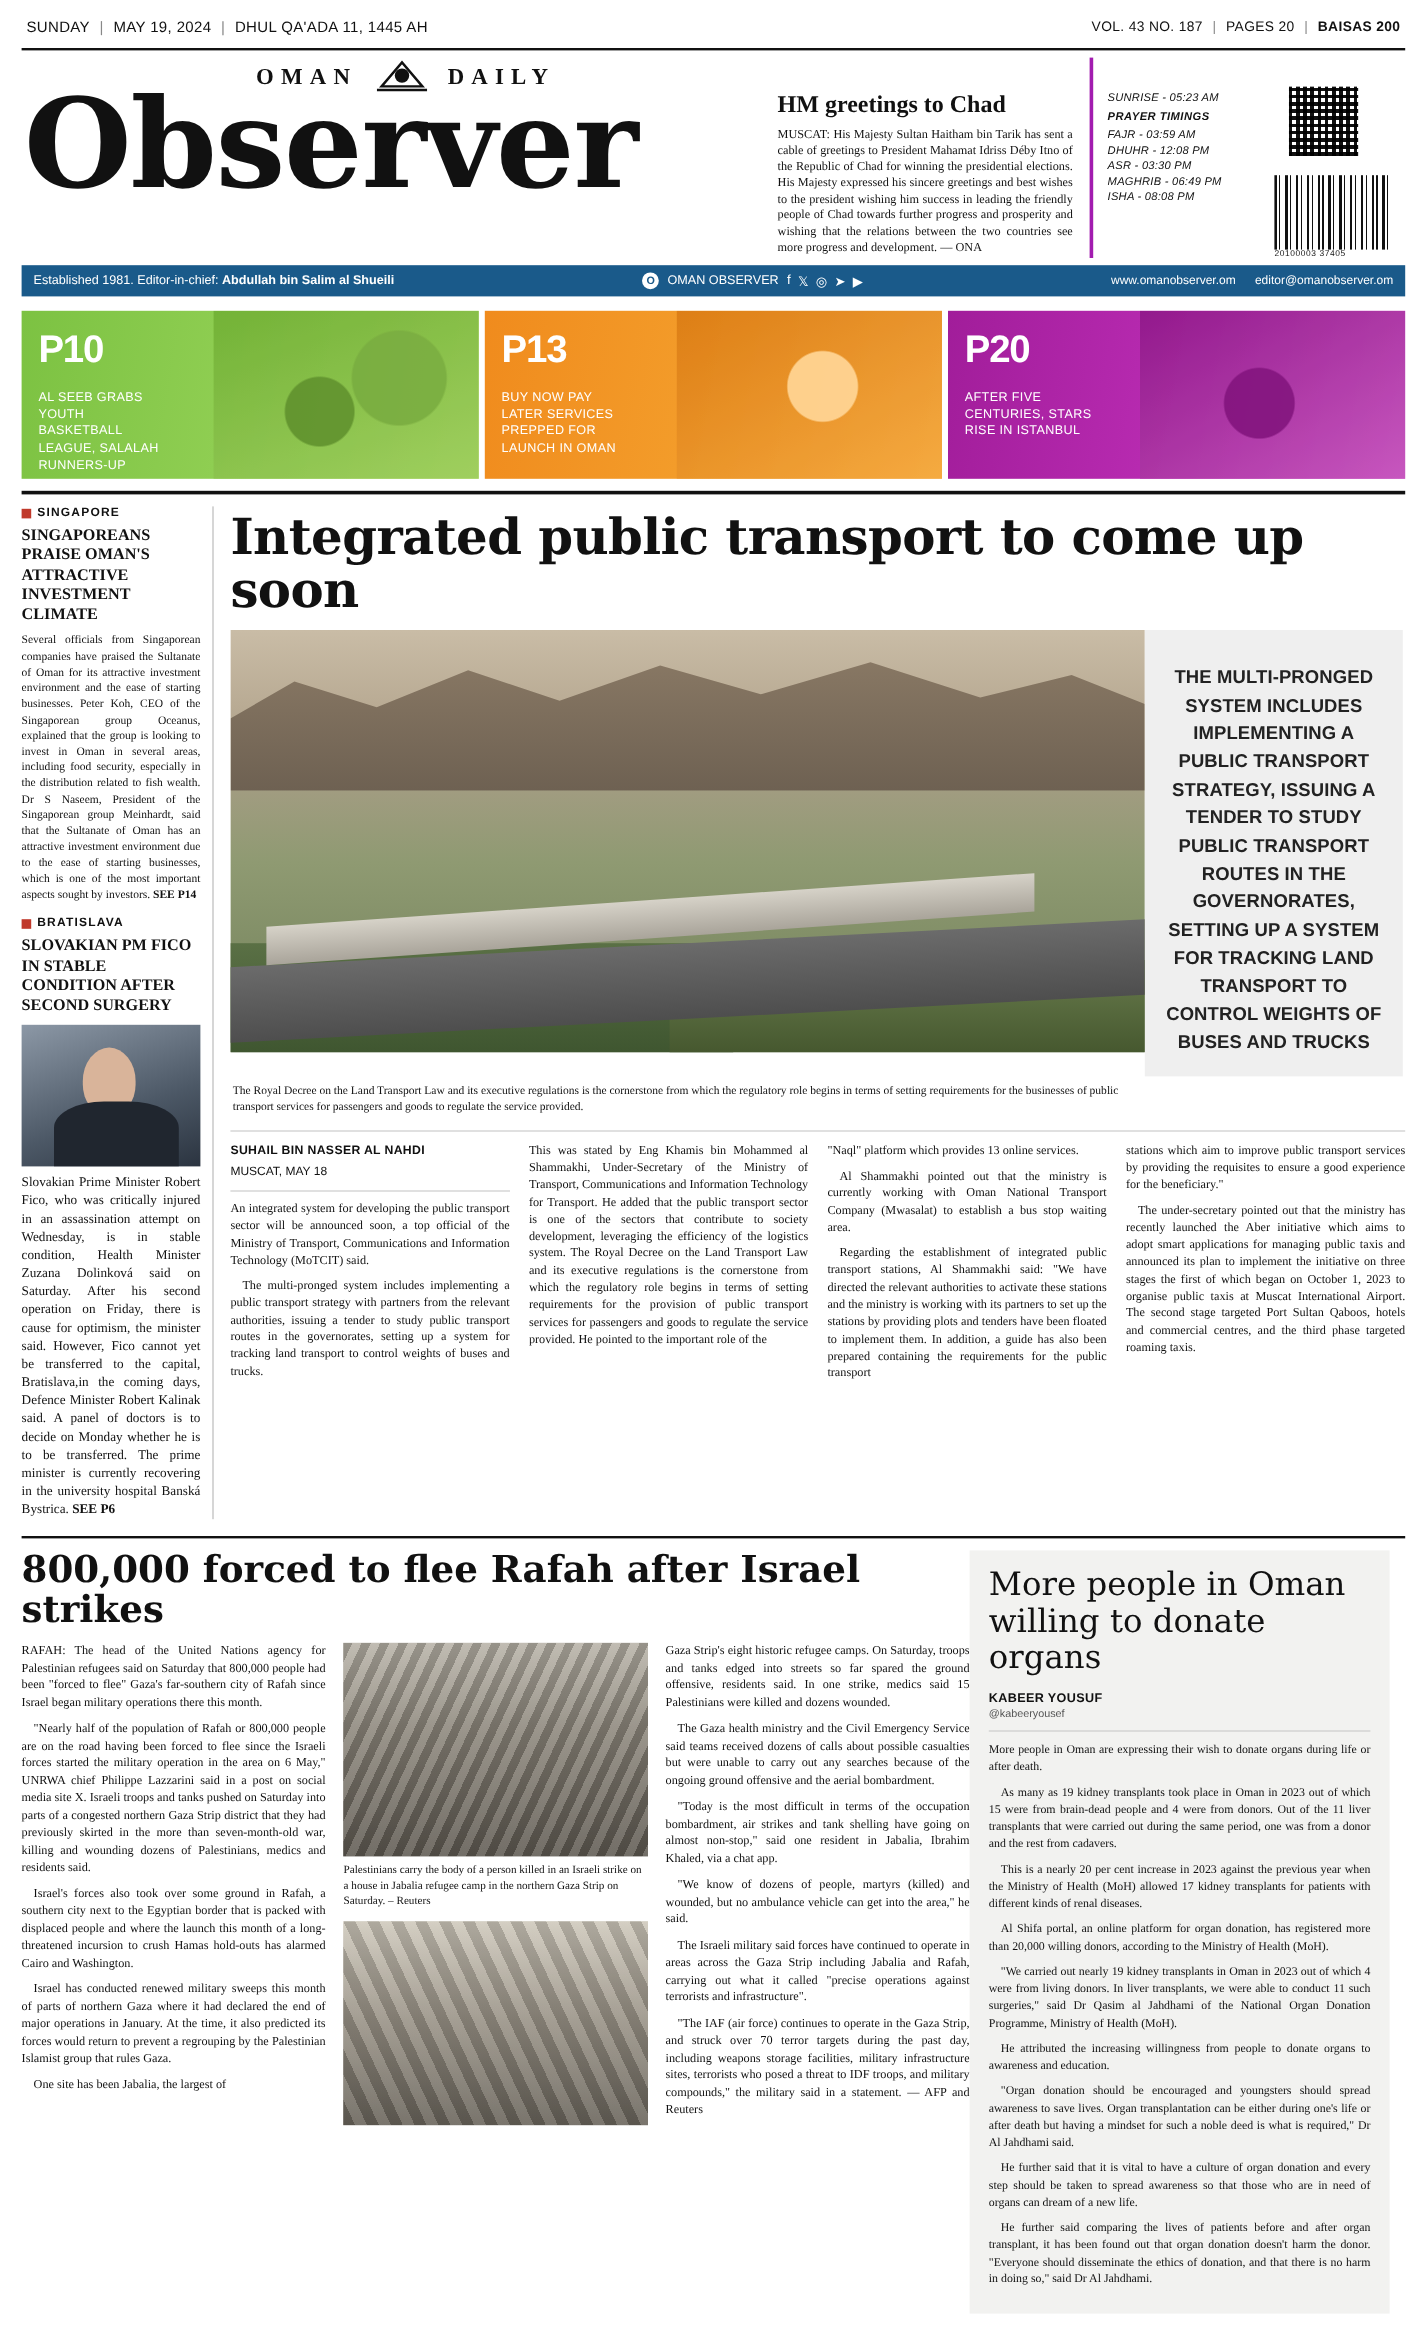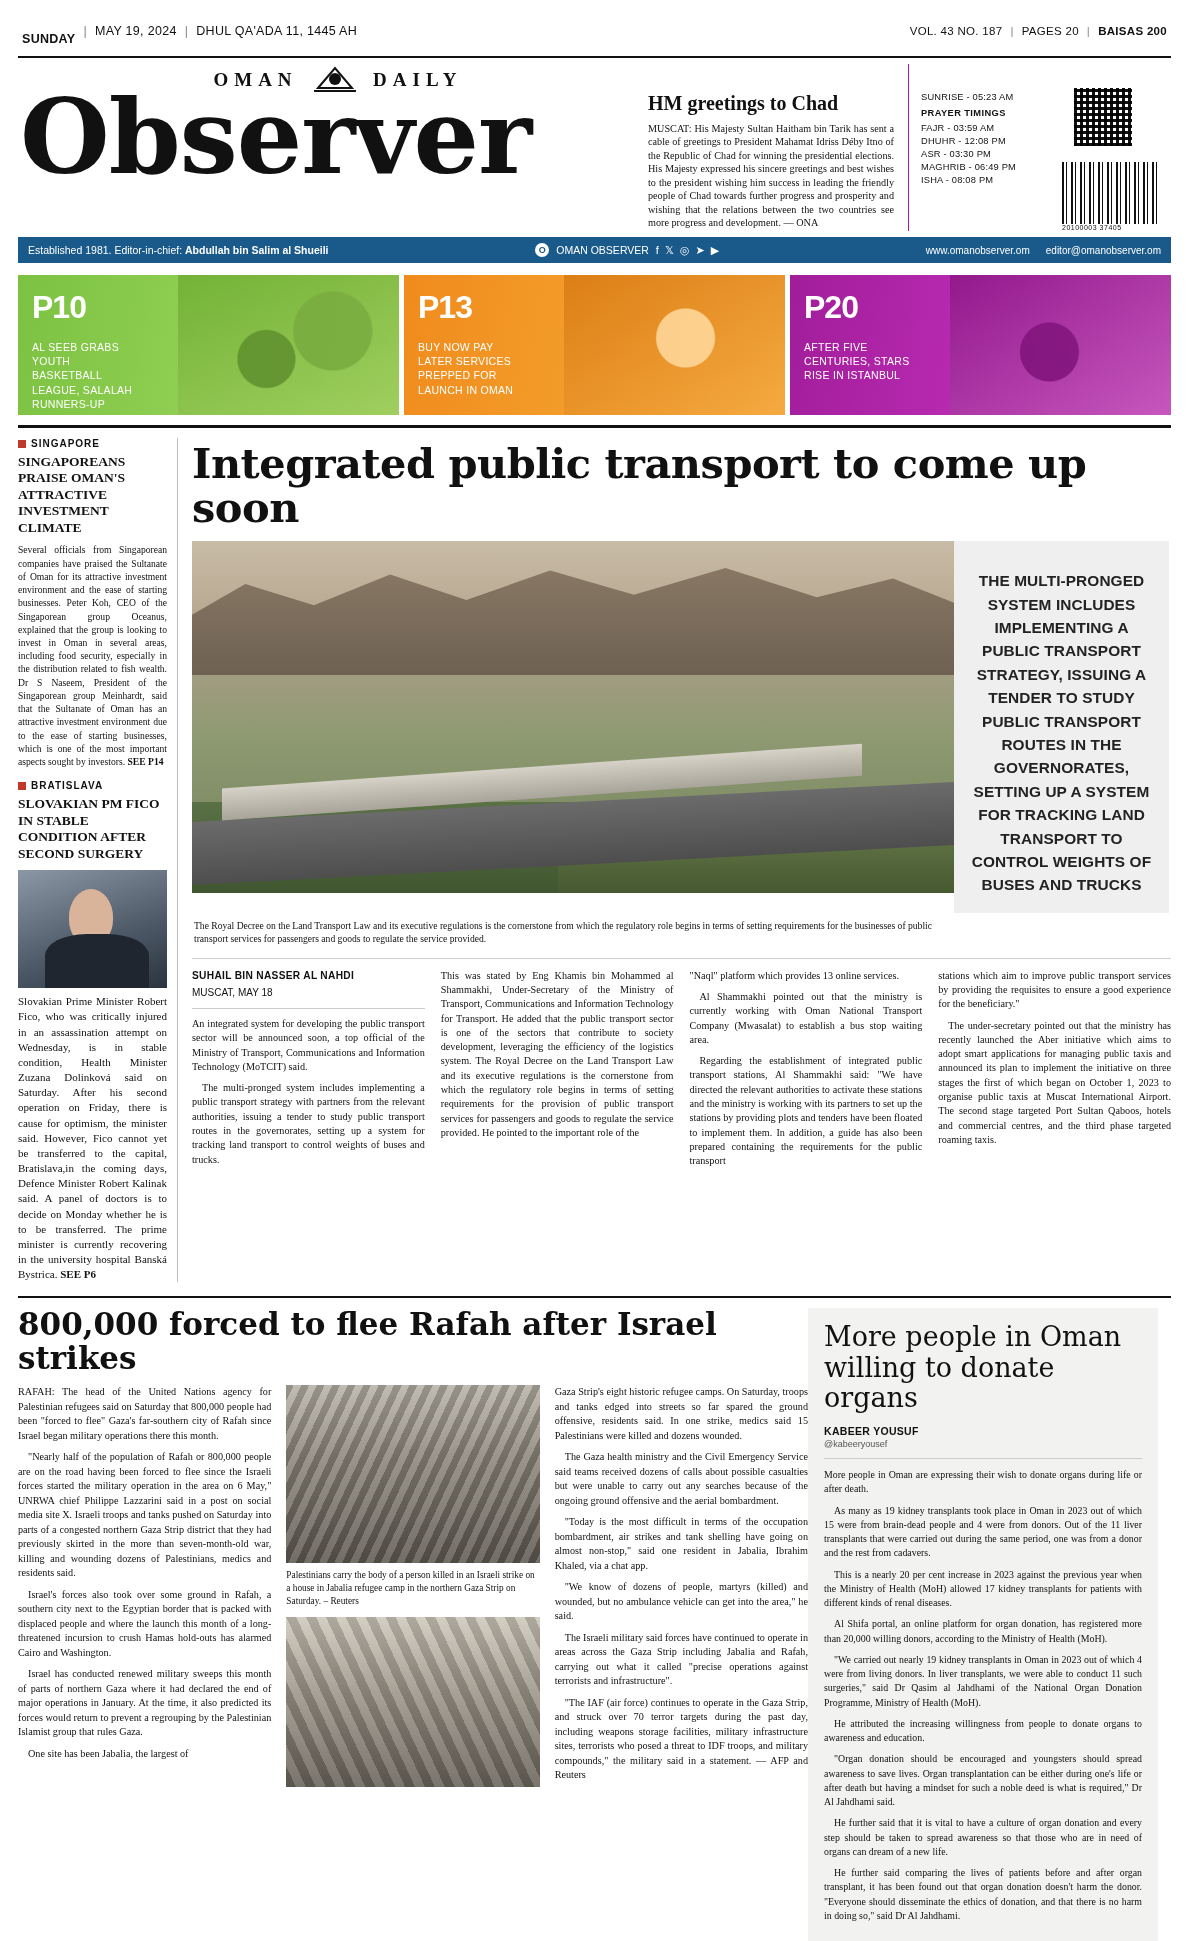--- a/index.html
+++ b/index.html
@@ -15,21 +15,21 @@
 
   
   .topbar {
     display:flex; align-items:center; justify-content:space-between;
     font-family:"Liberation Sans", sans-serif;
     font-size:12.5px; letter-spacing:.3px;
     padding:16px 4px 10px 4px;
     border-bottom:2px solid #111;
   }
   .topbar .left { display:flex; gap:8px; align-items:center; }
-  .topbar .left b { font-weight:bold;margin-top:16px; }
+  .topbar .left b { font-weight:normal; }
   .topbar .sep { color:#888; }
   .topbar .right { display:flex; gap:8px; align-items:center; font-size:11.5px; }
 
   
   .masthead { display:flex; padding-top:6px; }
   .mast-left { width:620px; position:relative; }
   .oman-daily {
     font-family:"Liberation Serif", serif;
     font-size:19px; letter-spacing:6px; font-weight:bold;
     text-align:center; margin-left:20px; margin-bottom:-6px;
@@ -46,21 +46,21 @@
     line-height:0.95;
     letter-spacing:-1px;
     margin:0; padding:0 0 0 2px;
   }
   .mast-mid { width:270px; padding:28px 14px 0 10px; border-left:none; }
   .mast-mid h2 {
     font-family:"Liberation Serif", serif;
     font-size:20px; margin:0 0 7px 0; font-weight:bold;
   }
   .mast-mid p { font-size:10.2px; line-height:1.32; margin:0; text-align:justify; }
-  .mast-right { width:148px; padding:28px 6px 0 12px; border-left:1px solid #a21caf; }
+  .mast-right { width:148px; padding:28px 6px 0 12px; border-left:3px solid #a21caf;font-style:italic; }
   .prayer-line { font-family:"Liberation Sans", sans-serif; font-size:9.3px; margin-bottom:3px; letter-spacing:.2px;}
   .prayer-title { font-family:"Liberation Sans", sans-serif; font-size:9.3px; font-weight:bold; margin:6px 0 5px 0; letter-spacing:.4px;}
   .mast-codes { width:110px; padding-top:22px; }
   .qr { width:62px; height:62px; background:
       repeating-linear-gradient(90deg,#111 0 3px,#fff 3px 6px),
       repeating-linear-gradient(0deg,#111 0 3px,transparent 3px 6px);
       background-blend-mode:multiply; margin-left:16px; border:2px solid #fff;
   }
   .barcode { margin-top:14px; margin-left:6px; height:62px; width:96px;
      background:repeating-linear-gradient(90deg,#111 0 2px,#fff 2px 4px, #111 4px 5px, #fff 5px 9px);

